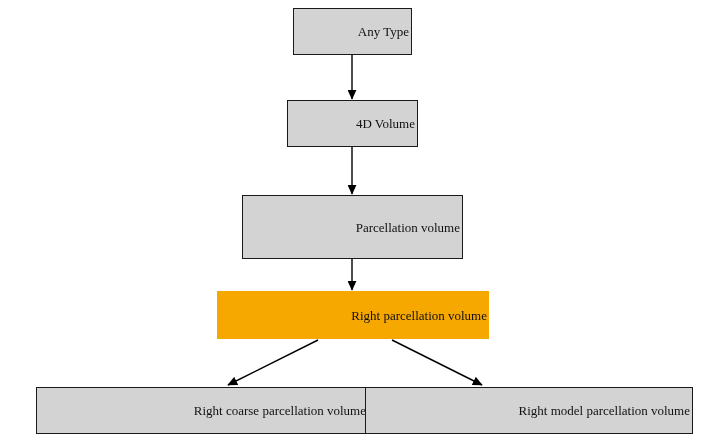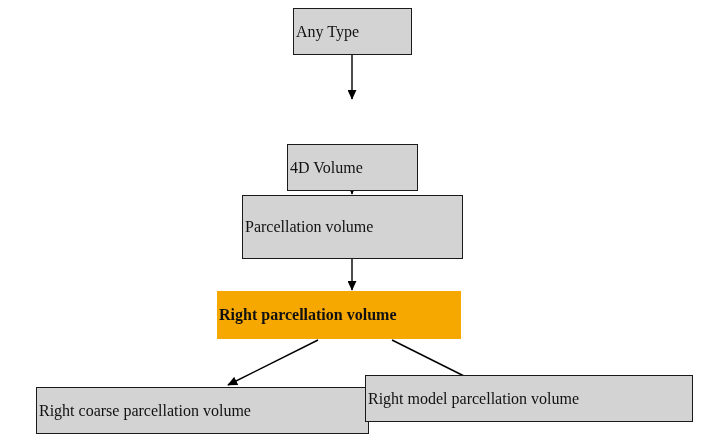--- a/index.html
+++ b/index.html
@@ -13,25 +13,25 @@
     height: 443px;
     background: #ffffff;
     overflow: hidden;
     font-family: "Liberation Serif", "DejaVu Serif", serif;
   }
   .node {
     position: absolute;
     box-sizing: border-box;
     display: flex;
     align-items: center;
-    justify-content: flex-start;
+    justify-content: flex-end;
     background: #d3d3d3;
     border: 1px solid #1a1a1a;
     color: #111111;
-    font-size: 16px;
+    font-size: 13px;
     line-height: 1;
     white-space: nowrap;
   }
   .node.highlight {
     background: #f7a800;
     border: none;
   }
   .node .node-label {
     display: block;
     padding: 0 2px;
@@ -62,30 +62,30 @@
         <line x1="352" y1="242" x2="352" y2="290" stroke="#000000" stroke-width="1.4" marker-end="url(#arrowhead)"></line>
         <line x1="318" y1="340" x2="228" y2="385" stroke="#000000" stroke-width="1.4" marker-end="url(#arrowhead)"></line>
         <line x1="392" y1="340" x2="482" y2="385" stroke="#000000" stroke-width="1.4" marker-end="url(#arrowhead)"></line>
       </g>
   </svg>
 
   <div id="nodes-layer">
       <div class="node" style="left: 293px; top: 8px; width: 119px; height: 47px;">
         <span class="node-label">Any Type</span>
       </div>
-      <div class="node" style="left: 287px; top: 100px; width: 131px; height: 47px; margin-top: 44px;">
+      <div class="node" style="left: 287px; top: 100px; width: 131px; height: 47px;">
         <span class="node-label">4D Volume</span>
       </div>
       <div class="node" style="left: 242px; top: 195px; width: 221px; height: 64px;">
         <span class="node-label">Parcellation volume</span>
       </div>
-      <div class="node highlight" style="left: 217px; top: 291px; width: 244px; height: 48px; font-weight: bold;">
+      <div class="node highlight" style="left: 217px; top: 291px; width: 272px; height: 48px;">
         <span class="node-label">Right parcellation volume</span>
       </div>
       <div class="node" style="left: 8px; top: 387px; width: 333px; height: 47px; margin-left: 28px;">
         <span class="node-label">Right coarse parcellation volume</span>
       </div>
-      <div class="node" style="left: 365px; top: 375px; width: 328px; height: 47px;">
+      <div class="node" style="left: 365px; top: 387px; width: 328px; height: 47px;">
         <span class="node-label">Right model parcellation volume</span>
       </div>
     </div>
 
 </div>
 
 </body></html>

